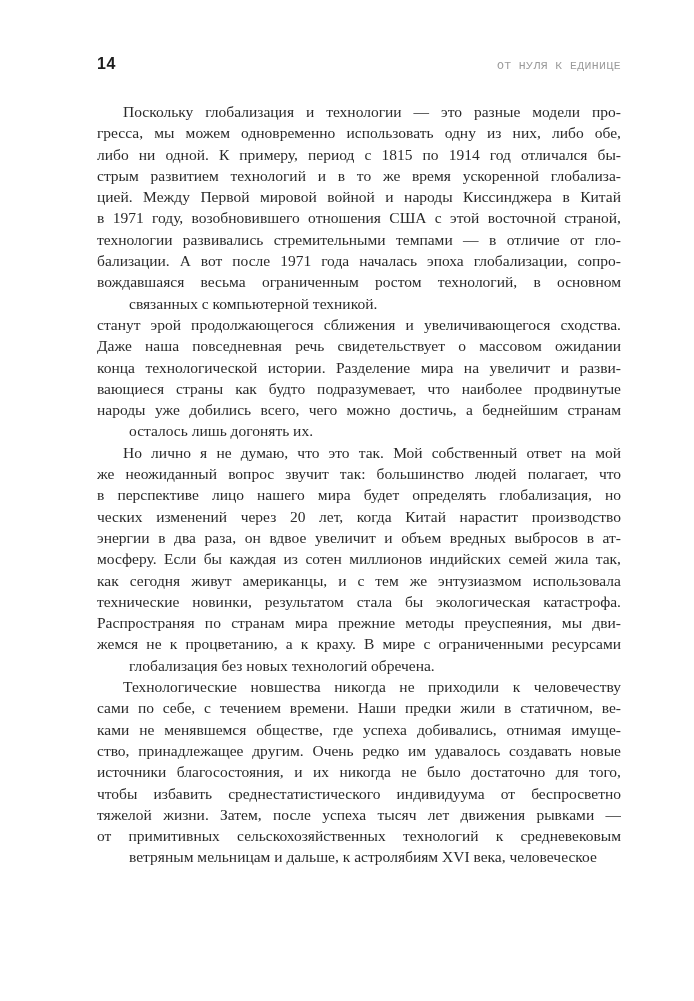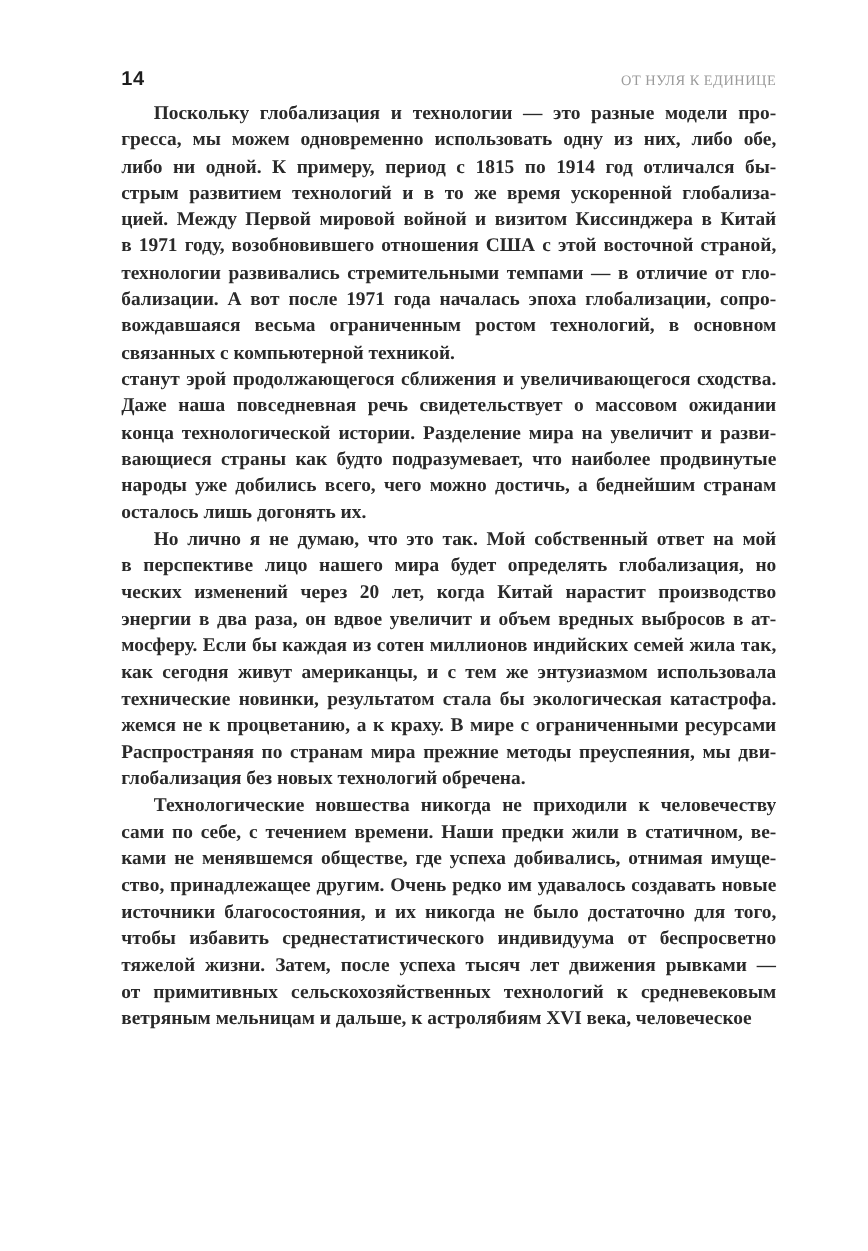--- a/index.html
+++ b/index.html
@@ -28,80 +28,80 @@
     align-items: baseline;
   }
   .page-number {
     font-family: "Liberation Sans", "DejaVu Sans", sans-serif;
     font-size: 16px;
     font-weight: 700;
     color: var(--page-number);
     letter-spacing: 0.5px;
   }
   .running-title {
-    font-family: Liberation Serif, serif;
+    font-family: Liberation Mono, monospace;
     font-size: 11.5px;
     font-weight: 400;
     color: var(--running-title);
     letter-spacing: 0.4px;
   }
   .page-body {
     position: absolute;
-    top: 80px;
+    top: 101px;
     left: 97px;
     width: 524px;
     color: var(--body-text);
-    font-weight: bold;
   }
   .line {
     font-size: 15.5px;
     line-height: 21.3px;
     height: 21.3px;
     overflow: hidden;
     text-align: justify;
     text-align-last: justify;
     white-space: nowrap;
   }
   .line.first { text-indent: 26px; }
-  .line.last  { text-align-last: left; white-space: normal; }
+  .line.last  { text-align-last: left; white-space: normal; margin-left: 32px; }
 </style>
 </head>
 <body>
 
 <div class="page">
   <div class="running-header">
     <span class="page-number">14</span>
     <span class="running-title">ОТ НУЛЯ К ЕДИНИЦЕ</span>
   </div>
   <div class="page-body">
       <div class="line first">Поскольку глобализация и технологии — это разные модели про-</div>
       <div class="line">гресса, мы можем одновременно использовать одну из них, либо обе,</div>
       <div class="line">либо ни одной. К примеру, период с 1815 по 1914 год отличался бы-</div>
       <div class="line">стрым развитием технологий и в то же время ускоренной глобализа-</div>
-      <div class="line">цией. Между Первой мировой войной и визитом Киссинджера в Китай</div>
+      <div class="line">цией. Между Первой мировой войной и народы Киссинджера в Китай</div>
       <div class="line">в 1971 году, возобновившего отношения США с этой восточной страной,</div>
       <div class="line">технологии развивались стремительными темпами — в отличие от гло-</div>
       <div class="line">бализации. А вот после 1971 года началась эпоха глобализации, сопро-</div>
       <div class="line">вождавшаяся весьма ограниченным ростом технологий, в основном</div>
       <div class="line last">связанных с компьютерной техникой.</div>
       <div class="line">станут эрой продолжающегося сближения и увеличивающегося сходства.</div>
       <div class="line">Даже наша повседневная речь свидетельствует о массовом ожидании</div>
       <div class="line">конца технологической истории. Разделение мира на увеличит и разви-</div>
       <div class="line">вающиеся страны как будто подразумевает, что наиболее продвинутые</div>
       <div class="line">народы уже добились всего, чего можно достичь, а беднейшим странам</div>
       <div class="line last">осталось лишь догонять их.</div>
       <div class="line first">Но лично я не думаю, что это так. Мой собственный ответ на мой</div>
+      <div class="line">же неожиданный вопрос звучит так: большинство людей полагает, что</div>
       <div class="line">в перспективе лицо нашего мира будет определять глобализация, но</div>
       <div class="line">ческих изменений через 20 лет, когда Китай нарастит производство</div>
       <div class="line">энергии в два раза, он вдвое увеличит и объем вредных выбросов в ат-</div>
       <div class="line">мосферу. Если бы каждая из сотен миллионов индийских семей жила так,</div>
       <div class="line">как сегодня живут американцы, и с тем же энтузиазмом использовала</div>
       <div class="line">технические новинки, результатом стала бы экологическая катастрофа.</div>
+      <div class="line">Распространяя по странам мира прежние методы преуспеяния, мы дви-</div>
       <div class="line">жемся не к процветанию, а к краху. В мире с ограниченными ресурсами</div>
-      <div class="line">Распространяя по странам мира прежние методы преуспеяния, мы дви-</div>
       <div class="line last">глобализация без новых технологий обречена.</div>
       <div class="line first">Технологические новшества никогда не приходили к человечеству</div>
       <div class="line">сами по себе, с течением времени. Наши предки жили в статичном, ве-</div>
       <div class="line">ками не менявшемся обществе, где успеха добивались, отнимая имуще-</div>
       <div class="line">ство, принадлежащее другим. Очень редко им удавалось создавать новые</div>
       <div class="line">источники благосостояния, и их никогда не было достаточно для того,</div>
       <div class="line">чтобы избавить среднестатистического индивидуума от беспросветно</div>
       <div class="line">тяжелой жизни. Затем, после успеха тысяч лет движения рывками —</div>
       <div class="line">от примитивных сельскохозяйственных технологий к средневековым</div>
       <div class="line last">ветряным мельницам и дальше, к астролябиям XVI века, человеческое</div>

